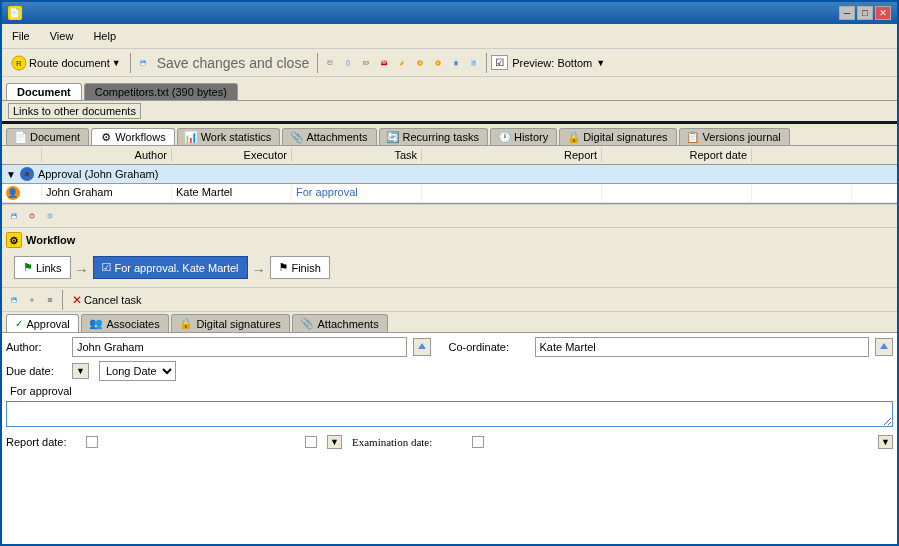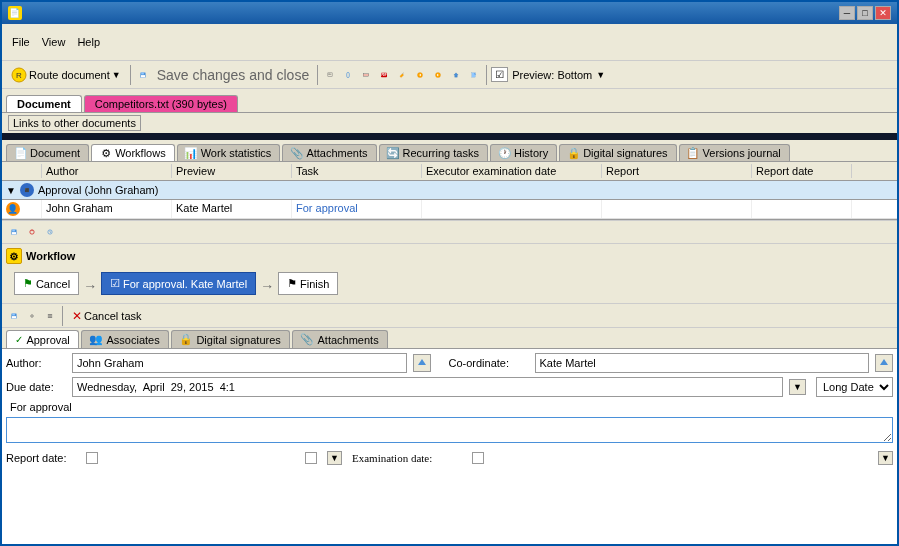--- a/index.html
+++ b/index.html
@@ -7,44 +7,44 @@
 
     .window { width: 899px; height: 546px; border: 2px solid #0054a6; background: #ece9d8; display: flex; flex-direction: column; }
 
     .title-bar { background: linear-gradient(to bottom, #3a7fc1, #1558a3); color: white; padding: 4px 6px; display: flex; align-items: center; justify-content: space-between; height: 22px; }
     .title-bar-left { display: flex; align-items: center; gap: 4px; font-size: 11px; font-weight: bold; }
     .title-bar-icon { width: 14px; height: 14px; background: #ffd700; border-radius: 2px; font-size: 9px; display: flex; align-items: center; justify-content: center; }
     .title-bar-controls { display: flex; gap: 2px; }
     .tb-btn { width: 16px; height: 14px; border: 1px solid #aaa; background: #c0c0c0; display: flex; align-items: center; justify-content: center; font-size: 9px; cursor: pointer; color: #000; }
     .tb-btn.close { background: #e05050; color: white; }
 
-    .menu-bar { background: #ece9d8; padding: 18px 6px; display: flex; gap: 4px; height: 20px; align-items: center; border-bottom: 1px solid #ccc; }
+    .menu-bar { background: #ece9d8; padding: 12px 6px; display: flex; gap: 12px; height: 20px; align-items: center; border-bottom: 1px solid #ccc; }
     .menu-item { font-size: 11px; cursor: pointer; padding: 1px 4px; }
 
     .toolbar { background: #ece9d8; padding: 2px 4px; display: flex; align-items: center; gap: 2px; height: 28px; border-bottom: 1px solid #ccc; }
     .tb-separator { width: 1px; background: #999; height: 20px; margin: 0 2px; }
     .toolbar-btn { display: flex; align-items: center; gap: 2px; padding: 2px 4px; border: 1px solid transparent; cursor: pointer; font-size: 11px; border-radius: 2px; }
     .toolbar-icon { width: 16px; height: 16px; display: inline-flex; align-items: center; justify-content: center; }
 
     .doc-tabs { background: #ece9d8; display: flex; align-items: flex-end; padding: 0 4px; height: 24px; border-bottom: 1px solid #999; }
-    .doc-tab { padding: 2px 10px; border: 1px solid #999; border-bottom: none; background: #ec4899; cursor: pointer; font-size: 11px; border-radius: 3px 3px 0 0; margin-right: 2px; }
+    .doc-tab { padding: 2px 10px; border: 1px solid #999; border-bottom: none; background: #737373; cursor: pointer; font-size: 11px; border-radius: 3px 3px 0 0; margin-right: 2px; }
     .doc-tab.active { background: #fff; font-weight: bold; }
 
-    .links-bar { background: #ece9d8; padding: 2px 6px; border-bottom: 7px solid #0f172a; }
+    .links-bar { background: #ece9d8; padding: 2px 6px; border-bottom: 3px solid #0f172a; }
     .links-btn { font-size: 11px; padding: 1px 4px; cursor: pointer; color: #000; text-decoration: none; background: #ece9d8; border: 1px solid #999; }
 
     .tabs-row { background: #ece9d8; display: flex; align-items: flex-end; padding: 0 4px; height: 22px; border-bottom: 1px solid #999; }
     .tab { padding: 2px 8px; border: 1px solid #999; border-bottom: none; background: #c8c4b8; cursor: pointer; font-size: 11px; border-radius: 3px 3px 0 0; margin-right: 2px; display: flex; align-items: center; gap: 3px; }
     .tab.active { background: #fff; }
     .tab-icon { width: 12px; height: 12px; display: inline-flex; align-items: center; justify-content: center; }
 
     .main-content { flex: 1; background: #fff; display: flex; flex-direction: column; overflow: hidden; }
 
     .grid-header { display: grid; grid-template-columns: 40px 130px 120px 130px 180px 150px 100px 80px; background: #ece9d8; border-bottom: 1px solid #999; padding: 2px 0; }
-    .grid-col { font-size: 11px; padding: 1px 4px; border-right: 1px solid #ccc; }
+    .grid-col { font-size: 11px; padding: 1px 4px; border-right: 1px solid #ccc; text-align: right; }
 
     .grid-row { display: grid; grid-template-columns: 40px 130px 120px 130px 180px 150px 100px 80px; border-bottom: 1px solid #e0e0e0; }
     .grid-group { display: flex; align-items: center; background: #d4e8f7; border-bottom: 1px solid #999; padding: 2px 4px; gap: 4px; font-size: 11px; }
     .grid-cell { font-size: 11px; padding: 2px 4px; border-right: 1px solid #eee; overflow: hidden; text-overflow: ellipsis; white-space: nowrap; }
 
     .toolbar2 { background: #ece9d8; padding: 2px 4px; display: flex; align-items: center; gap: 2px; height: 24px; border-bottom: 1px solid #ccc; border-top: 1px solid #ccc; }
 
     .workflow-section { background: #ece9d8; padding: 4px; display: flex; flex-direction: column; gap: 4px; border-bottom: 1px solid #ccc; }
     .workflow-title { display: flex; align-items: center; gap: 4px; font-size: 11px; font-weight: bold; }
     .workflow-flow { display: flex; align-items: center; gap: 4px; padding: 4px 8px; }
@@ -226,23 +226,22 @@
       <span>Versions journal</span>
     </div>
   </div>
 
   <div class="main-content">
 
     <div style="border-bottom: 1px solid #999; background: #ece9d8;">
       <div class="grid-header">
         <div class="grid-col"></div>
         <div class="grid-col">Author</div>
-        <div class="grid-col">Preview</div>
+        <div class="grid-col">Executor</div>
         <div class="grid-col">Task</div>
-        <div class="grid-col">Executor examination date</div>
         <div class="grid-col">Report</div>
         <div class="grid-col">Report date</div>
       </div>
 
       <div class="grid-group">
         <span style="font-size:10px; cursor:pointer;">▼</span>
         <span class="icon-circle icon-blue">◾</span>
         <span>Approval (John Graham)</span>
       </div>
 
@@ -282,21 +281,21 @@
     </div>
 
     <div class="workflow-section">
       <div class="workflow-title">
         <div class="workflow-icon">⚙</div>
         <span>Workflow</span>
       </div>
       <div class="workflow-flow">
         <div class="flow-item">
           <span style="color: green;">⚑</span>
-          <span>Cancel</span>
+          <span>Links</span>
         </div>
         <span class="flow-arrow">→</span>
         <div class="flow-item highlighted">
           <span>☑</span>
           <span>For approval. Kate Martel</span>
         </div>
         <span class="flow-arrow">→</span>
         <div class="flow-item">
           <span>⚑</span>
           <span>Finish</span>
@@ -365,21 +364,20 @@
         <input class="form-input" type="text" value="Kate Martel" style="flex: 2 1 0%;">
         <div class="form-arrow-btn">
           <svg width="12" height="12" viewBox="0 0 12 12">
               <polygon points="6,2 10,8 2,8" fill="#4a90d9"></polygon>
             </svg>
         </div>
       </div>
 
       <div class="form-row">
         <span class="form-label">Due date:</span>
-        <input class="date-input" type="text" value="Wednesday,  April  29, 2015  4:1" style="flex: 2 1 0%;">
         <span style="font-size:9px; border: 1px solid #999; padding: 2px 3px; background: #ece9d8; cursor:pointer;">▼</span>
         <select class="form-select" style="margin-left: 4px;">
           <option>Long Date</option>
         </select>
       </div>
 
       <div>
         <span class="form-for-approval">For approval</span>
       </div>
 

